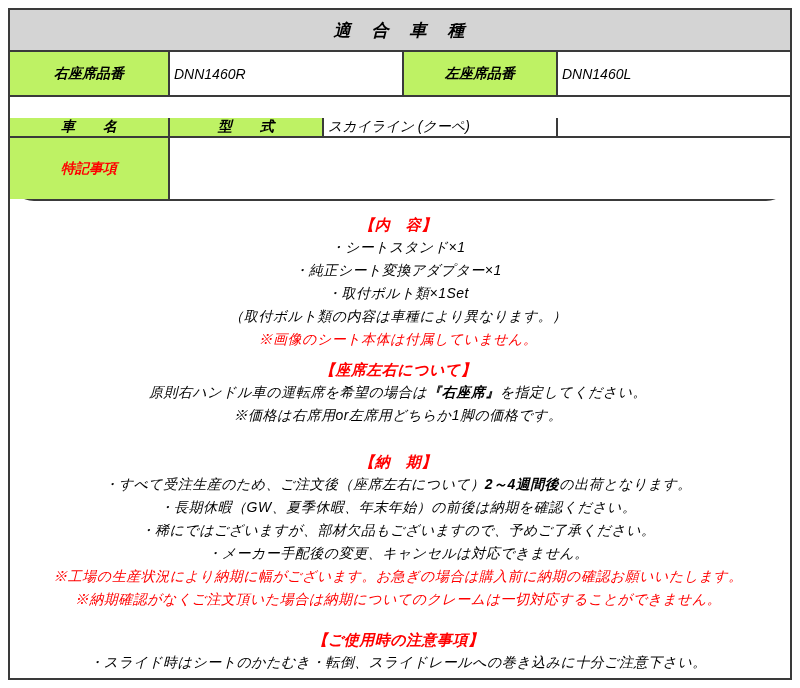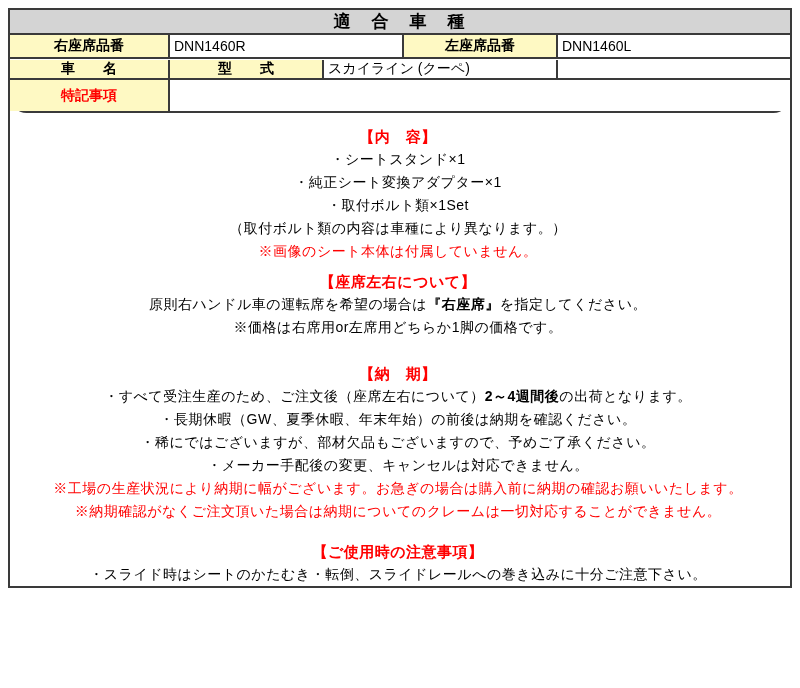--- a/index.html
+++ b/index.html
@@ -9,26 +9,27 @@
     width: 800px;
     height: 688px;
     font-family: "Liberation Sans", sans-serif;
     color: #000000;
   }
   .frame {
     position: absolute;
     left: 8px;
     top: 8px;
     width: 784px;
-    height: 580px;
+    height: 672px;
     box-sizing: border-box;
     border: 2px solid #3a3a3a;
     background: #ffffff;
     display: flex;
     flex-direction: column;
+    font-style: italic;
   }
   .title-row {
     box-sizing: border-box;
     height: 42px;
     background: #d4d4d4;
     border-bottom: 2px solid #3a3a3a;
     display: flex;
     align-items: center;
     justify-content: center;
     font-weight: bold;
@@ -42,21 +43,21 @@
   }
   .r1 { height: 45px; }
   .r2 { height: 41px; align-items: flex-end; }
   .r3 { height: 63px; border-radius: 24px; }
   .cell {
     box-sizing: border-box;
     display: flex;
     align-items: center;
   }
   .lbl {
-    background: #fef9c3;
+    background: #bef264;
     border-right: 2px solid #3a3a3a;
     justify-content: center;
     font-weight: bold;
     font-size: 14px;
   }
   .val {
     background: #ffffff;
     padding-left: 4px;
     font-size: 14px;
   }

